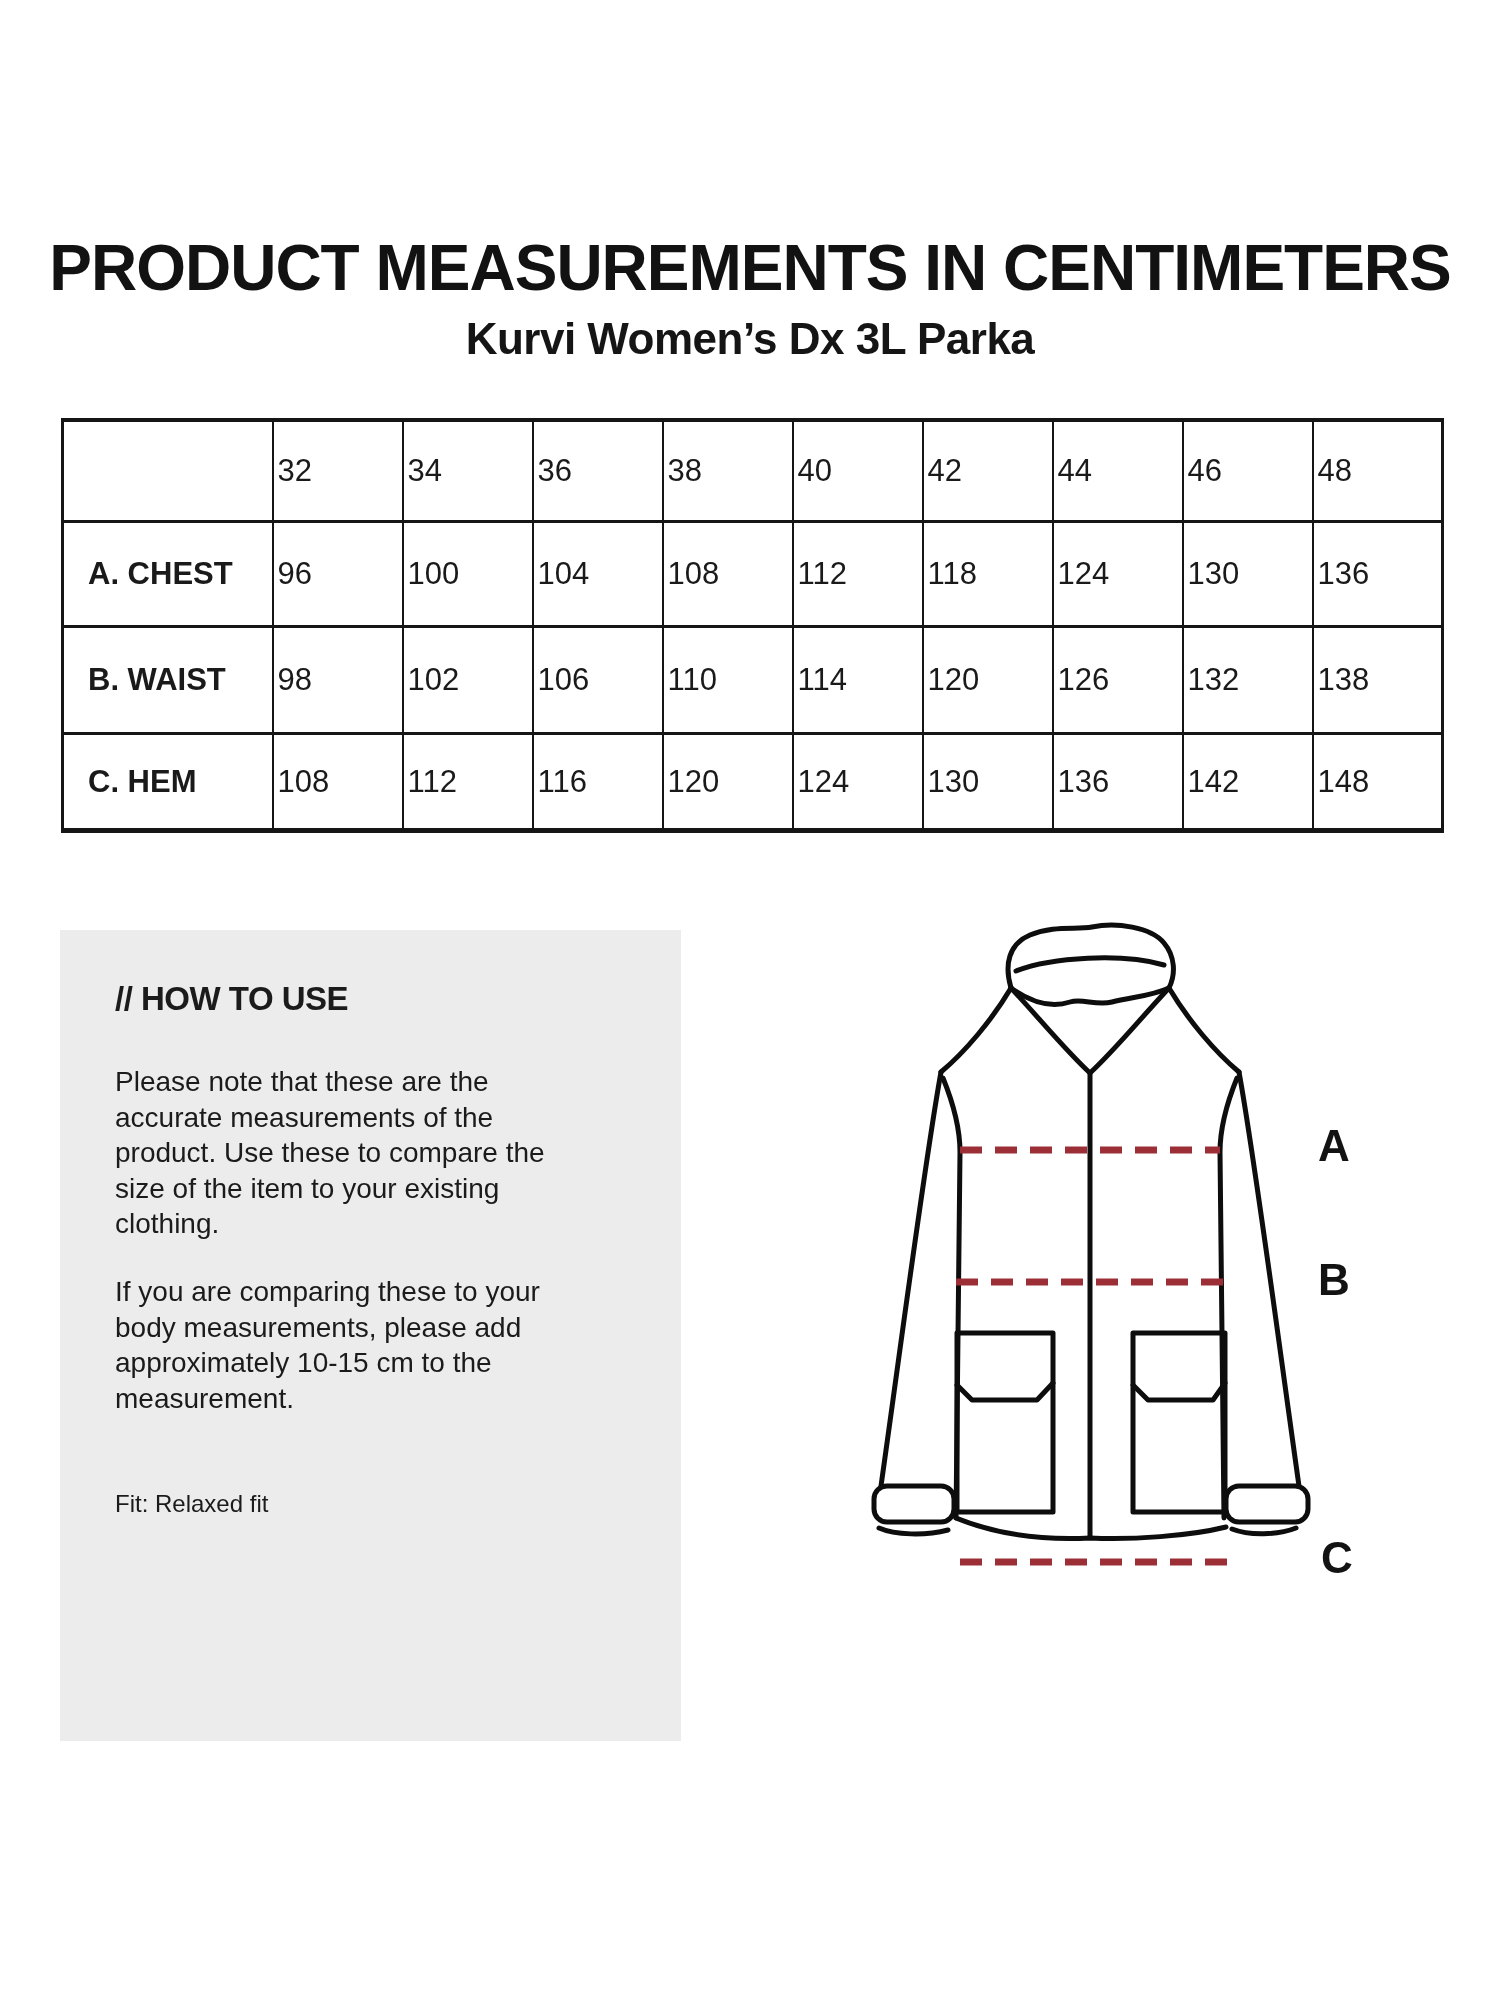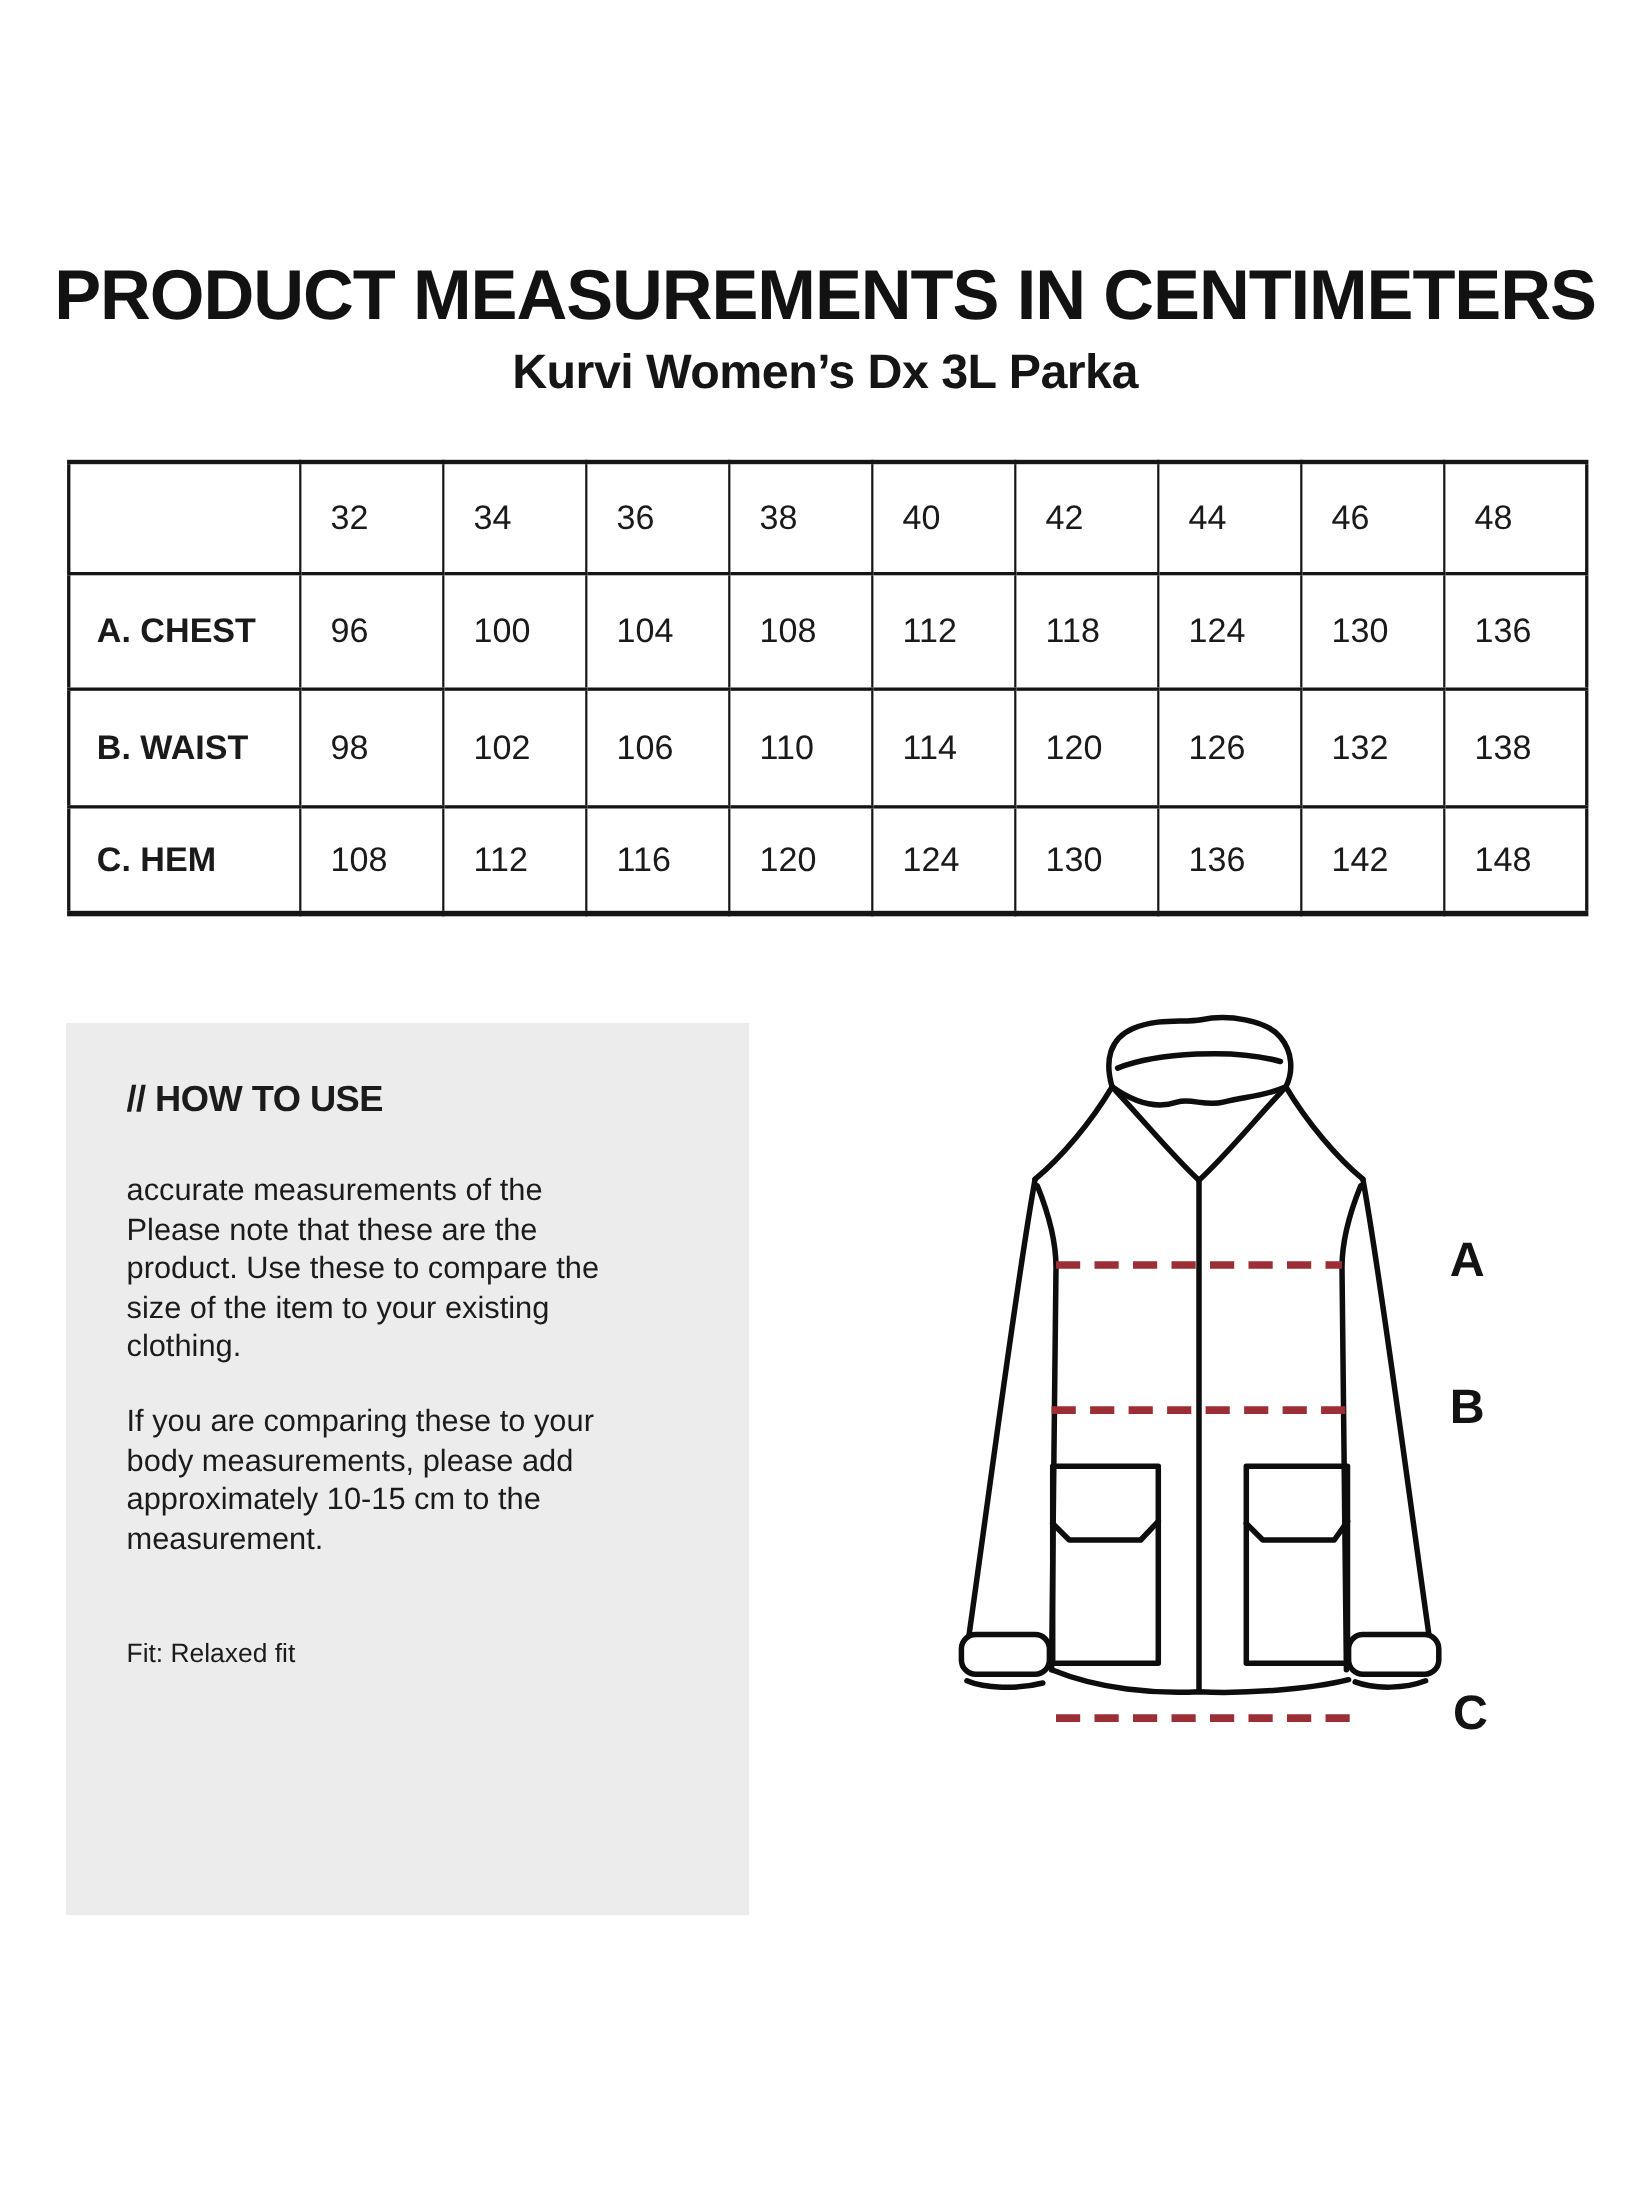--- a/index.html
+++ b/index.html
@@ -18,21 +18,21 @@
     font-size:44px;font-weight:700;letter-spacing:-0.5px;line-height:1;color:#151515;
   }
   table.size-table{
     position:absolute;left:61px;top:418px;width:1380px;
     border-collapse:collapse;table-layout:fixed;
     border:3px solid #151515;border-top-width:4px;border-bottom-width:5px;
   }
   table.size-table td{
     border:2px solid #151515;border-top-width:3px;border-bottom-width:3px;
     vertical-align:middle;font-size:31px;font-weight:500;color:#1a1a1a;
-    padding:0 0 0 27px;overflow:hidden;white-space:nowrap;
+    padding:0 0 0 4px;overflow:hidden;white-space:nowrap;
   }
   table.size-table td.rowlabel{padding-left:24px;font-weight:600;}
   table.size-table col.c-label{width:210px;}
   table.size-table col.c-size{width:130px;}
   tr.r-head td{height:98px;}
   tr.r-chest td{height:102px;}
   tr.r-waist td{height:104px;margin-left:13px;}
   tr.r-hem td{height:93px;}
   .howto-box{
     left:60px;top:930px;width:621px;height:811px;background:#ECECEC;
@@ -120,22 +120,22 @@
       <td>136</td>
       <td>142</td>
       <td>148</td>
     </tr>
   </tbody>
 </table>
 
 <div class="abs howto-box">
   <div class="abs howto-heading">// HOW TO USE</div>
   <div class="abs howto-para para1">
+    <div class="tline">Please note that these are the</div>
     <div class="tline">accurate measurements of the</div>
-    <div class="tline">Please note that these are the</div>
     <div class="tline">product. Use these to compare the</div>
     <div class="tline">size of the item to your existing</div>
     <div class="tline">clothing.</div>
   </div>
   <div class="abs howto-para para2">
     <div class="tline">If you are comparing these to your</div>
     <div class="tline">body measurements, please add</div>
     <div class="tline">approximately 10-15 cm to the</div>
     <div class="tline">measurement.</div>
   </div>

